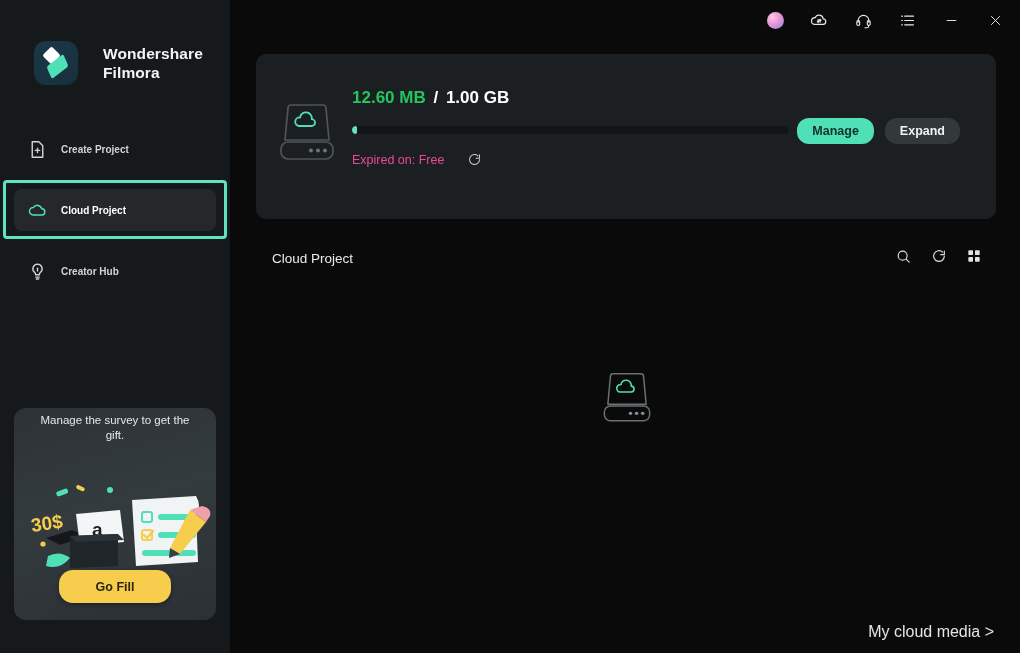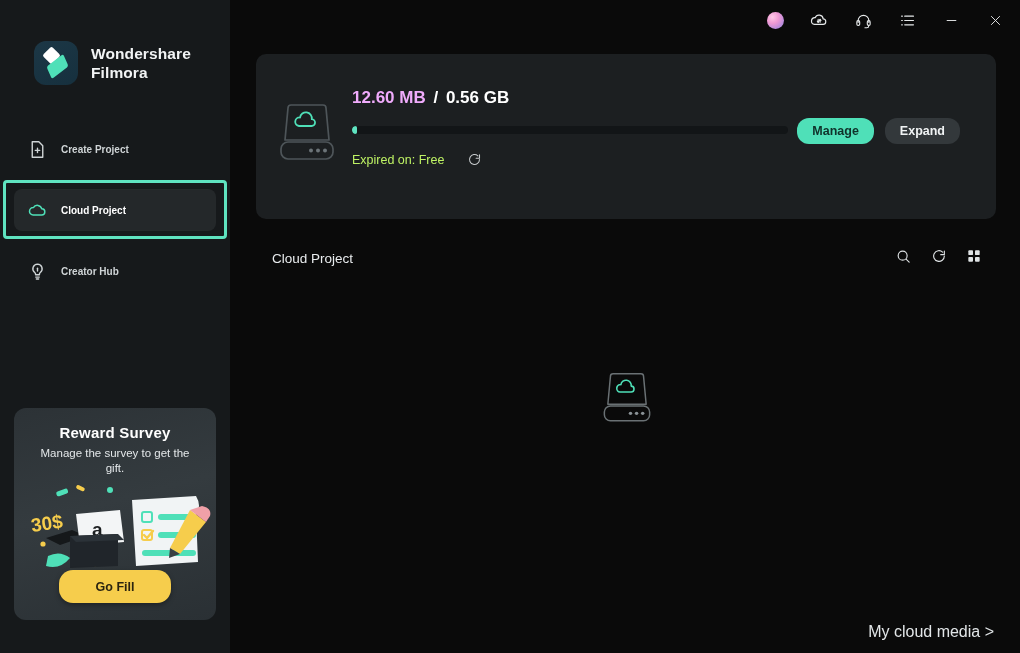--- a/index.html
+++ b/index.html
@@ -23,21 +23,21 @@
     left: 0; top: 0;
     width: 230px;
     height: 653px;
     background: #16191b;
   }
   .brand {
     position: absolute;
     left: 34px; top: 41px;
     display: flex;
     align-items: center;
-    gap: 13px;
+    gap: 25px;
   }
   .brand-logo {
     width: 44px; height: 44px;
     border-radius: 12px;
     background: linear-gradient(150deg, #1c3746 0%, #16303e 100%);
     position: relative;
     flex: none;
   }
   .brand-logo .d1 {
     position: absolute;
@@ -179,41 +179,41 @@
     position: absolute;
     left: 20px; top: 48px;
   }
   .storage-usage {
     position: absolute;
     left: 96px; top: 34px;
     font-size: 17px;
     font-weight: bold;
     white-space: nowrap;
   }
-  .usage-used { color: #f0abfc; }
+  .usage-used { color: #22c55e; }
   .usage-sep  { color: #ffffff; margin: 0 3px; }
   .usage-total{ color: #ffffff; }
   .bar-track {
     position: absolute;
     left: 96px; top: 72px;
     width: 436px; height: 8px;
     background: #121517;
     border-radius: 4px;
     overflow: hidden;
   }
   .bar-fill {
     height: 8px;
     background: #5fe3c0;
     border-radius: 4px 2px 2px 4px;
   }
   .expired {
     position: absolute;
     left: 96px; top: 99px;
     font-size: 12.5px;
-    color: #bef264;
+    color: #ec4899;
   }
   .refresh-small {
     position: absolute;
     left: 211px; top: 98px;
   }
   .card-actions {
     position: absolute;
     right: 36px; top: 64px;
     display: flex;
     gap: 11px;
@@ -321,21 +321,20 @@
           <path d="M10 18.4h4M10.7 20.6h2.6" stroke-linecap="round"></path>
           <path d="M12 8.3v3.2" stroke-linecap="round"></path>
         </svg>
         <span>Creator Hub</span>
       </div>
     </div>
 
     <div class="select-box"></div>
 
     <div class="promo">
-      <div class="promo-title">Reward Survey</div>
       <div class="promo-sub">Manage the survey to get the gift.</div>
 
       <svg class="promo-art" viewBox="0 0 202 92">
 
         <rect x="42" y="6" width="12" height="5" rx="2" fill="#4fe0b8" transform="rotate(-20 48 8)"></rect>
         <rect x="62" y="2" width="9" height="4" rx="2" fill="#f6cd4c" transform="rotate(25 66 4)"></rect>
         <circle cx="96" cy="6" r="3" fill="#4fe0b8"></circle>
         <circle cx="29" cy="60" r="2.6" fill="#f6cd4c"></circle>
         <rect x="78" y="78" width="8" height="4" rx="2" fill="#f6cd4c" transform="rotate(-30 82 80)"></rect>
         <circle cx="172" cy="70" r="3" fill="#f6cd4c"></circle>
@@ -416,21 +415,21 @@
         <path d="M23 24h12.5a3.4 3.4 0 0 0 .3-6.8A5.2 5.2 0 0 0 24 15.5 3.9 3.9 0 0 0 23 24z" stroke="#4fe0b8" stroke-width="1.8" stroke-linejoin="round"></path>
         <circle cx="35" cy="48.5" r="2" fill="#6c7478"></circle>
         <circle cx="42" cy="48.5" r="2" fill="#6c7478"></circle>
         <circle cx="49" cy="48.5" r="2" fill="#6c7478"></circle>
       </svg>
     </div>
 
     <div class="storage-usage">
       <span class="usage-used">12.60 MB</span>
       <span class="usage-sep">/</span>
-      <span class="usage-total">0.56 GB</span>
+      <span class="usage-total">1.00 GB</span>
     </div>
 
     <div class="bar-track">
       <div class="bar-fill" id="bar-fill" style="width: 1.2%;"></div>
     </div>
 
     <div class="expired">Expired on: Free</div>
 
     <div class="refresh-small">
       <svg width="15" height="15" viewBox="0 0 24 24" fill="none" stroke="#c7cbcd" stroke-width="1.7">

